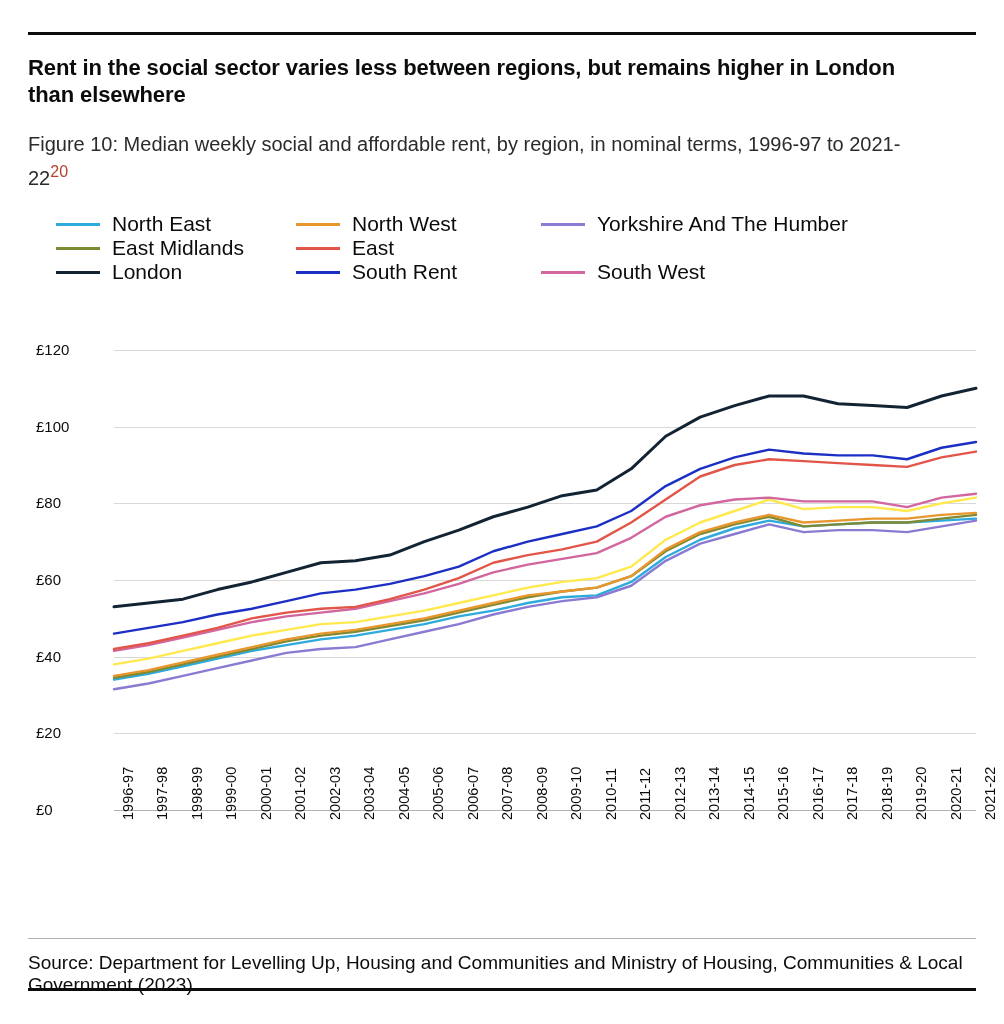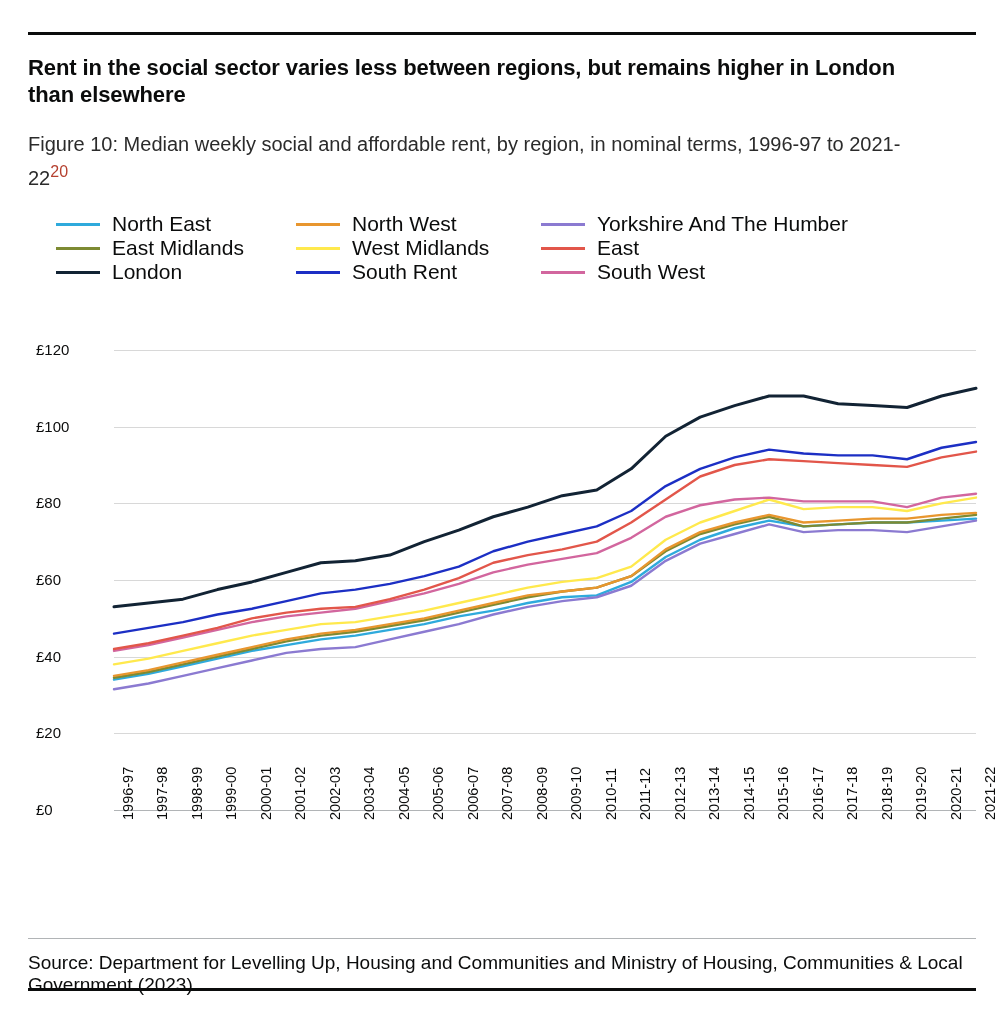--- a/index.html
+++ b/index.html
@@ -171,24 +171,20 @@
         </div>
         <div class="legend-item col3">
           <span class="legend-swatch" style="background: rgb(139, 122, 209);"></span>
           <span class="legend-label">Yorkshire And The Humber</span>
         </div>
       </div>
       <div class="legend-row">
         <div class="legend-item col1">
           <span class="legend-swatch" style="background: rgb(125, 138, 50);"></span>
           <span class="legend-label">East Midlands</span>
-        </div>
-        <div class="legend-item col2">
-          <span class="legend-swatch" style="background: rgb(255, 233, 77);"></span>
-          <span class="legend-label">West Midlands</span>
         </div>
         <div class="legend-item col3">
           <span class="legend-swatch" style="background: rgb(226, 86, 74);"></span>
           <span class="legend-label">East</span>
         </div>
       </div>
       <div class="legend-row">
         <div class="legend-item col1">
           <span class="legend-swatch" style="background: rgb(18, 35, 52);"></span>
           <span class="legend-label">London</span>

